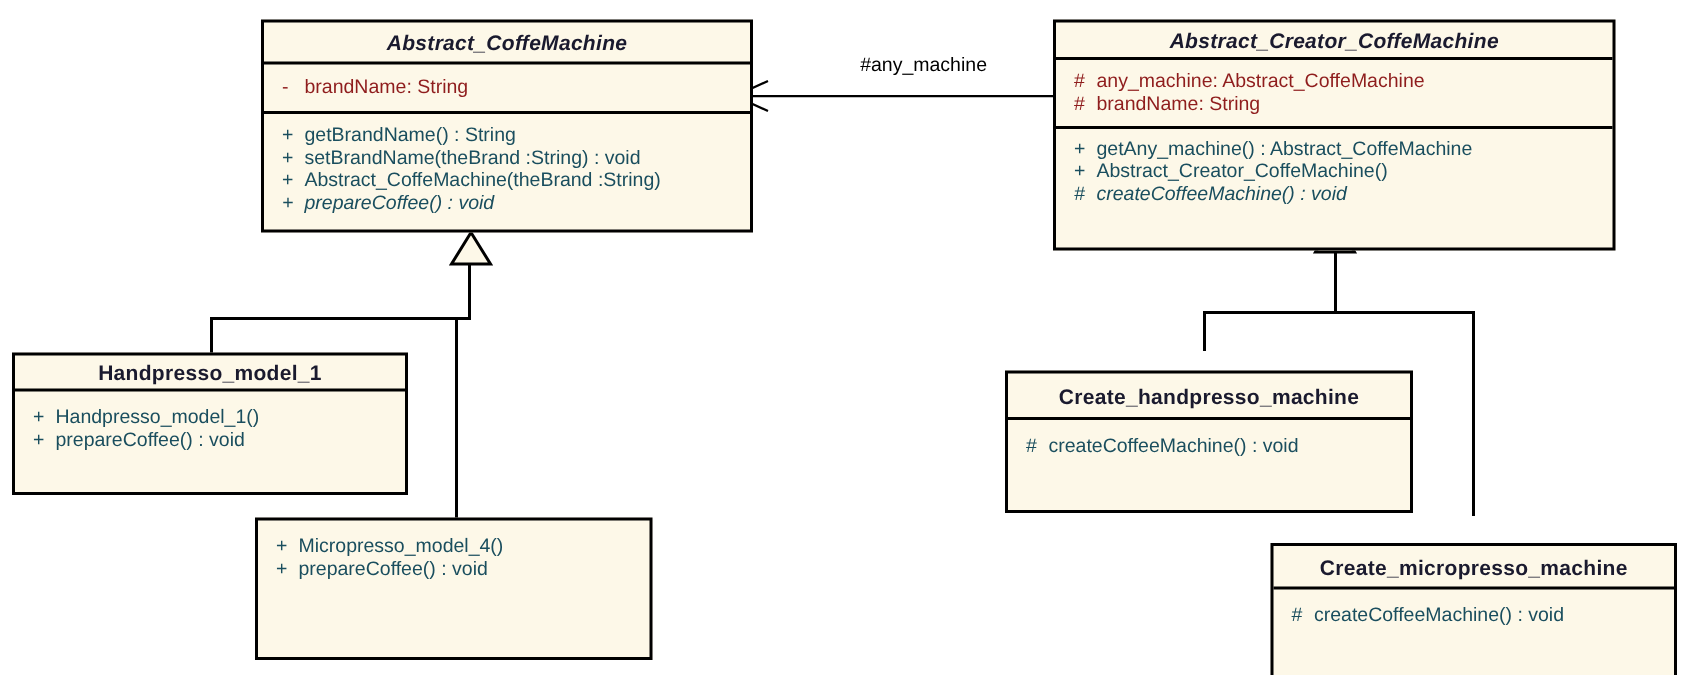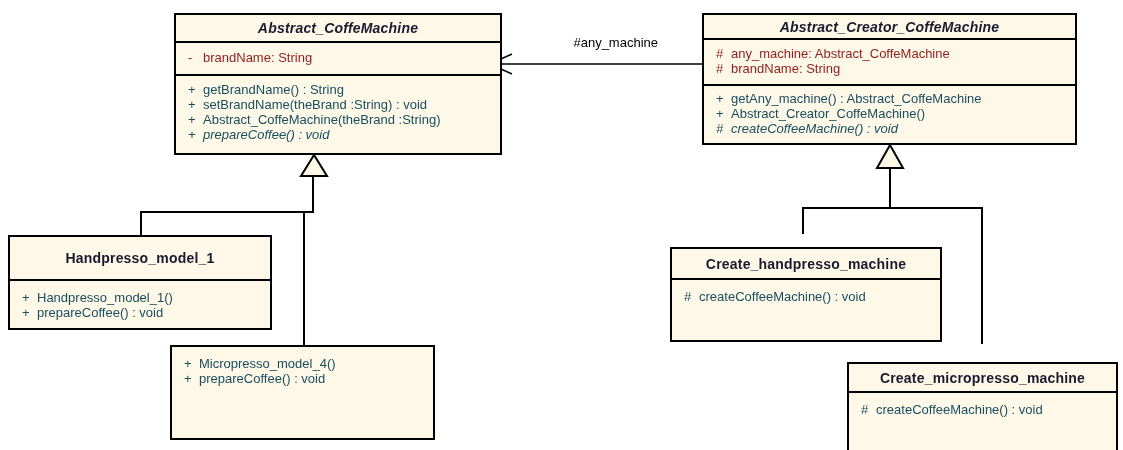--- a/index.html
+++ b/index.html
@@ -121,21 +121,21 @@
         <span class="vis">+</span>
         <span>Abstract_CoffeMachine(theBrand :String)</span>
       </div>
       <div class="member-row method-row italic">
         <span class="vis">+</span>
         <span>prepareCoffee() : void</span>
       </div>
     </div>
   </div>
 
-  <div class="uml-class" style="left:702px; top:13px; width:375px; height:132px;">
+  <div class="uml-class" style="left:702px; top:13px; width:375px; height:154px;">
     <div class="uml-title abstract" style="height:25px;">Abstract_Creator_CoffeMachine</div>
     <div class="compartment attrs" style="height:46px; padding-top:6px;">
       <div class="member-row attr-row">
         <span class="vis">#</span>
         <span>any_machine: Abstract_CoffeMachine</span>
       </div>
       <div class="member-row attr-row">
         <span class="vis">#</span>
         <span>brandName: String</span>
       </div>
@@ -150,21 +150,21 @@
         <span>Abstract_Creator_CoffeMachine()</span>
       </div>
       <div class="member-row method-row italic">
         <span class="vis">#</span>
         <span>createCoffeeMachine() : void</span>
       </div>
     </div>
   </div>
 
   <div class="uml-class" style="left:8px; top:235px; width:264px; height:95px;">
-    <div class="uml-title" style="height:44px;">Handpresso_model_1</div>
+    <div class="uml-title" style="height:24px;">Handpresso_model_1</div>
     <div class="compartment methods" style="padding-top:9px;">
       <div class="member-row method-row">
         <span class="vis">+</span>
         <span>Handpresso_model_1()</span>
       </div>
       <div class="member-row method-row">
         <span class="vis">+</span>
         <span>prepareCoffee() : void</span>
       </div>
     </div>

